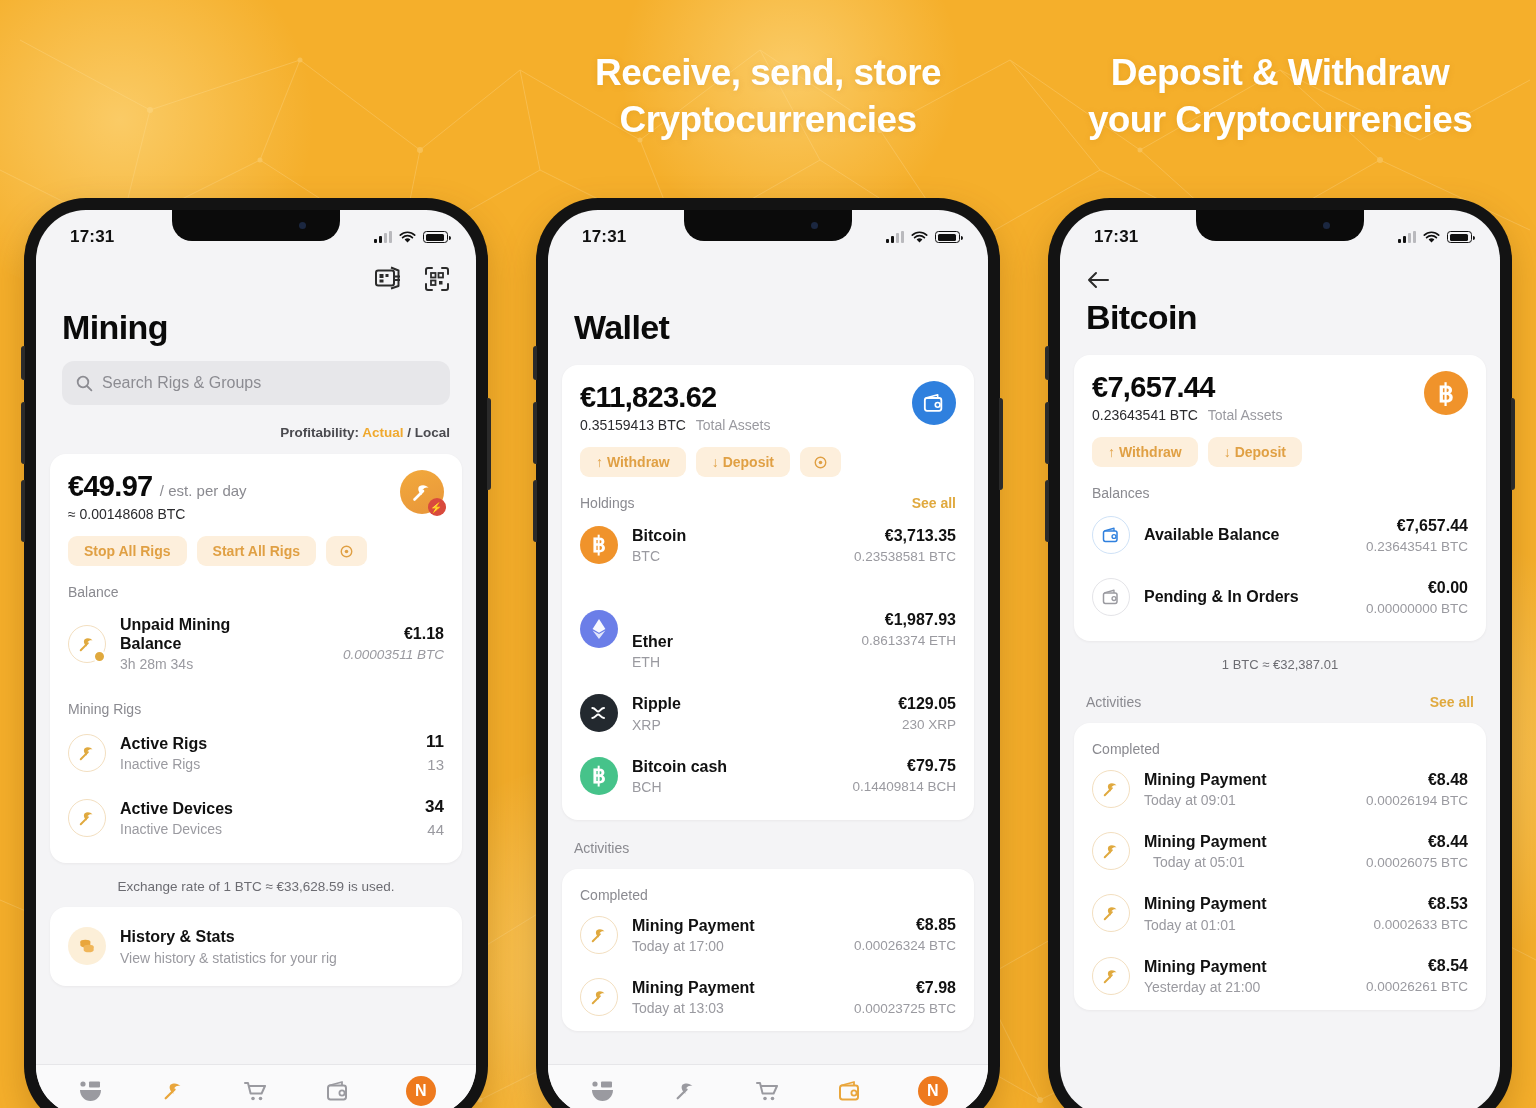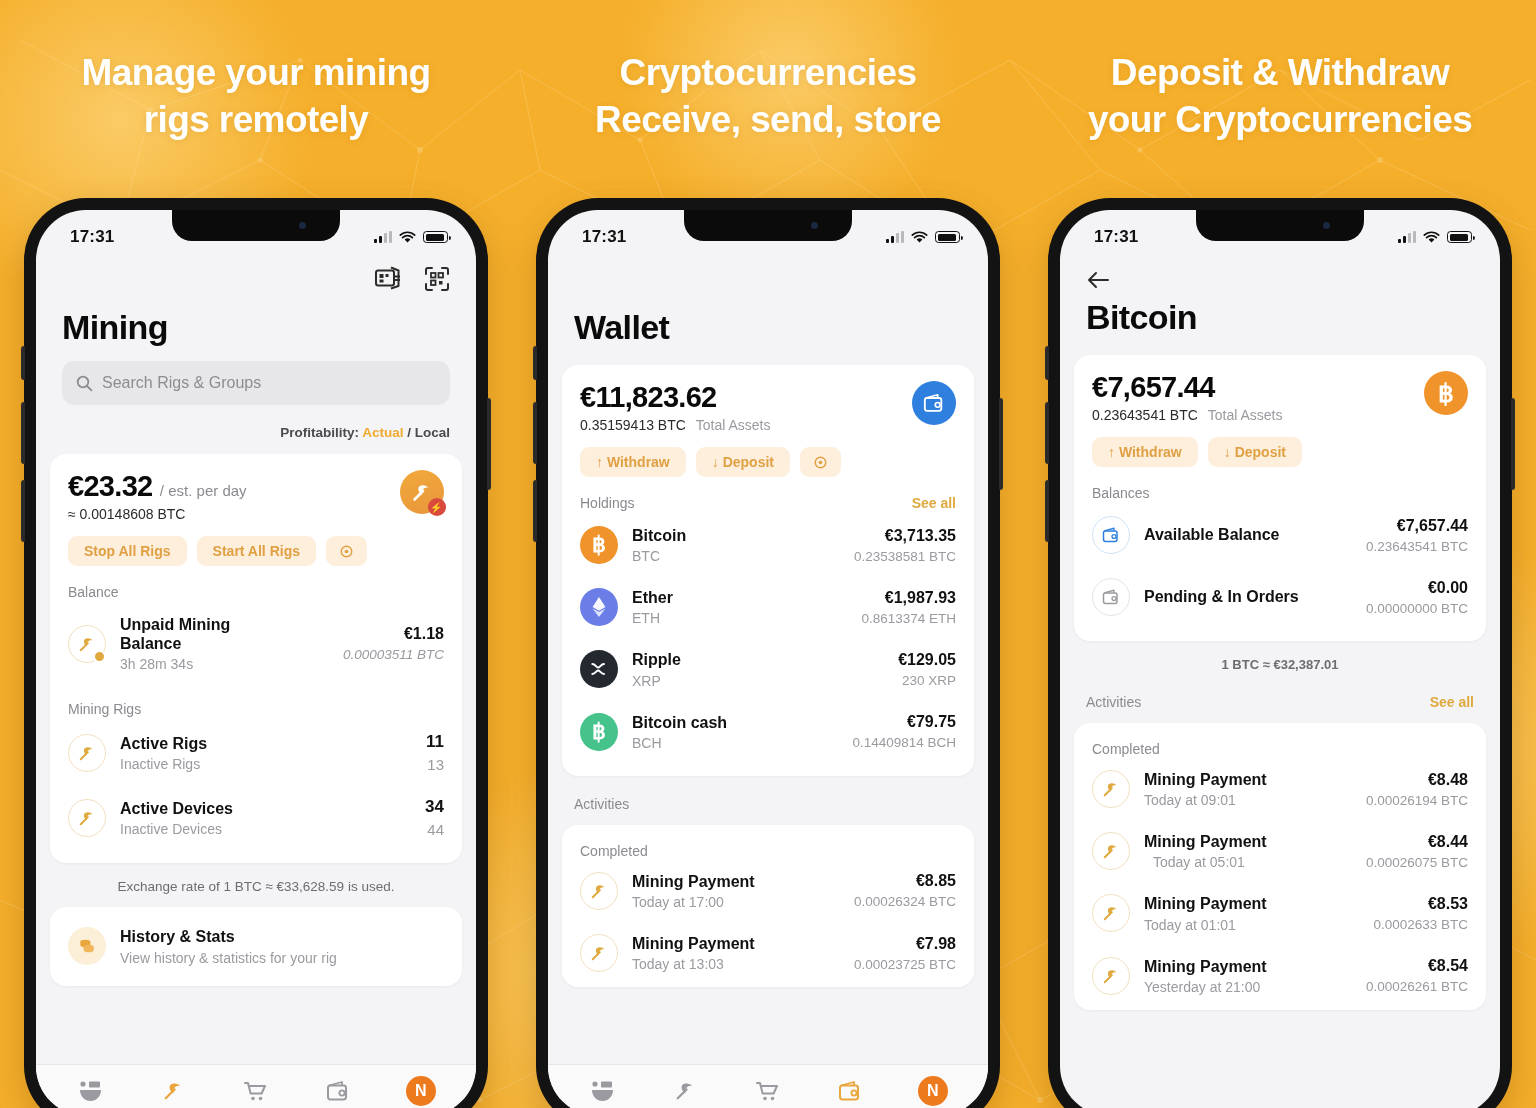--- a/index.html
+++ b/index.html
@@ -156,21 +156,21 @@
   .li-main { flex: 1; min-width: 0; }
   .li-title { font-size: 16px; font-weight: bold; color: #111; line-height: 1.2; }
   .li-sub   { font-size: 14px; color: #9a9aa0; margin-top: 3px; }
   .li-right { text-align: right; white-space: nowrap; }
   .li-val   { font-size: 16px; font-weight: bold; color: #111; }
   .li-val2  { font-size: 13.5px; color: #9a9aa0; margin-top: 4px; }
   .li-count { font-size: 17px; font-weight: bold; color: #111; }
   .li-count2 { font-size: 15px; color: #9a9aa0; margin-top: 4px; }
 
   .notefoot { text-align:center; font-size: 13.5px; color: #6c6c72; padding: 16px 20px 0 20px; }
-  .notefoot.small { font-size: 13px; font-weight: bold; }
+  .notefoot.small { font-size: 13px; }
 
   .wide-card { background:#fff; border-radius:16px; margin: 13px 14px 0 14px; padding: 12px 18px 12px 18px; box-shadow: 0 1px 3px rgba(30,20,0,.05);}
 
   
   .tabbar {
     height: 52px; background: #FAFAFB; border-top: 1px solid #E6E6E9;
     display:flex; align-items:center; justify-content: space-around; padding: 0 14px;
     flex: 0 0 auto;
   }
   .tabbar .tab { display:flex; align-items:center; justify-content:center; width: 56px; height: 40px; }
@@ -219,24 +219,20 @@
   </svg>
   <div class="glow" style="left:-90px; top:-60px; width:420px; height:360px;"></div>
   <div class="glow" style="left:380px; top:760px; width:460px; height:420px;"></div>
   <div class="glow" style="left:1180px; top:520px; width:460px; height:460px;"></div>
   <div class="glow" style="left:600px; top:-80px; width:380px; height:300px;"></div>
 </div>
 
 <div class="panels">
 
   <div class="panel">
-    <div class="headline">
-      <div>Manage your mining</div>
-      <div>rigs remotely</div>
-    </div>
 
     <div class="phone">
       <div class="btn-l3"></div>
         <div class="btn-r"></div>
       <div class="screen">
         <div class="notch">
             <span class="cam"></span>
           </div>
 
         <div class="statusbar">
@@ -291,21 +287,21 @@
               <span>Profitability:</span>
               <span class="actual">Actual</span>
               <span class="sep">/</span>
               <span>Local</span>
             </div>
 
             <div class="card">
               <div class="bal-row">
                 <div>
                   <div class="big-amt">
-                    <span>€23.32</span>
+                    <span>€49.97</span>
                     <span class="sub">/ est. per day</span>
                   </div>
                   <div class="sub-amt">≈ 0.00148608 BTC</div>
                 </div>
                 <div class="circle-ic orange">
                   <svg width="24" height="24" viewBox="0 0 24 24">
                       <path d="M4.5 19.5 L13 11" stroke="#fff" stroke-width="2.6" stroke-linecap="round"></path>
                       <path d="M9 6.5c3-2.2 7.2-1.6 9.6 1.2-2.6-.8-4.4.2-5.6 1.6-1.2 1.4-1.9 3.4-1 5.8C9 13 7.2 9.3 9 6.5z" fill="#fff"></path>
                     </svg>
                   <span class="badge-bolt">⚡</span>
@@ -430,22 +426,22 @@
               <div class="nicehash-n">N</div>
             </div>
           </div>
         </div>
       </div>
     </div>
   </div>
 
   <div class="panel">
     <div class="headline">
+      <div>Receive, send, store</div>
       <div>Cryptocurrencies</div>
-      <div>Receive, send, store</div>
     </div>
 
     <div class="phone">
       <div class="btn-l3"></div>
         <div class="btn-r"></div>
       <div class="screen">
         <div class="notch">
             <span class="cam"></span>
           </div>
 
@@ -518,21 +514,21 @@
               </div>
 
               <div class="list-item">
                 <span class="coin eth">
                   <svg width="16" height="22" viewBox="0 0 16 24">
                       <path d="M8 1 L15 12 L8 16 L1 12 Z" fill="#fff" opacity=".95"></path>
                       <path d="M8 17.5 L15 13.5 L8 23 L1 13.5 Z" fill="#fff" opacity=".8"></path>
                     </svg>
                 </span>
                 <span class="li-main">
-                  <span class="li-title" style="display:block;">Ether</span>
+                  <span class="li-title" style="display:block;margin-top:44px;">Ether</span>
                   <span class="li-sub" style="display:block;">ETH</span>
                 </span>
                 <span class="li-right">
                   <span class="li-val" style="display:block;">€1,987.93</span>
                   <span class="li-val2" style="display:block;">0.8613374 ETH</span>
                 </span>
               </div>
 
               <div class="list-item">
                 <span class="coin xrp">

